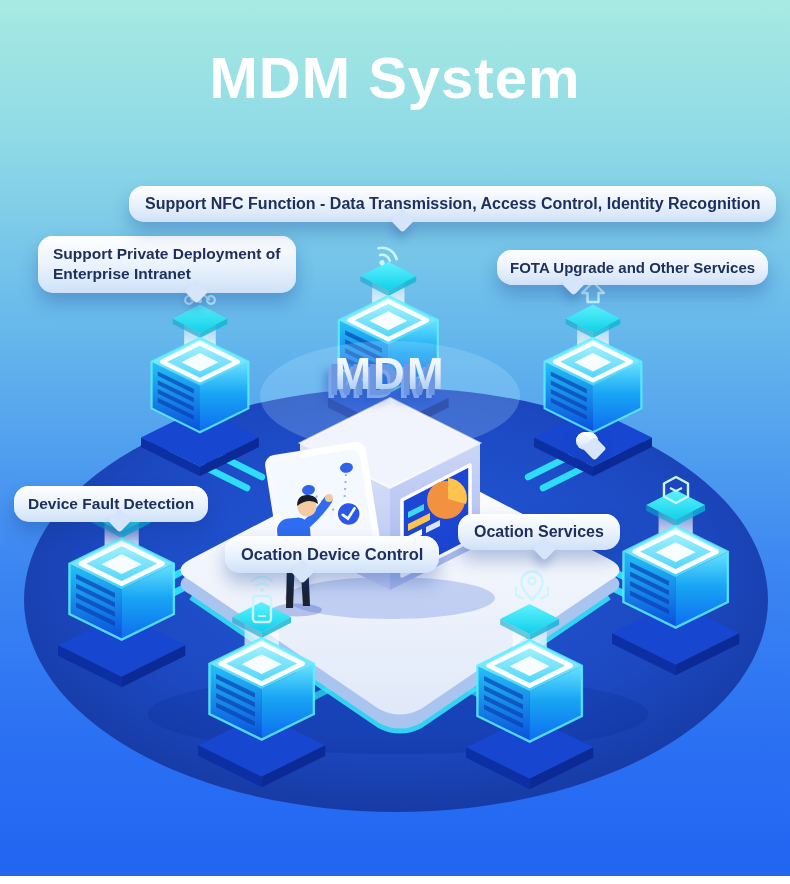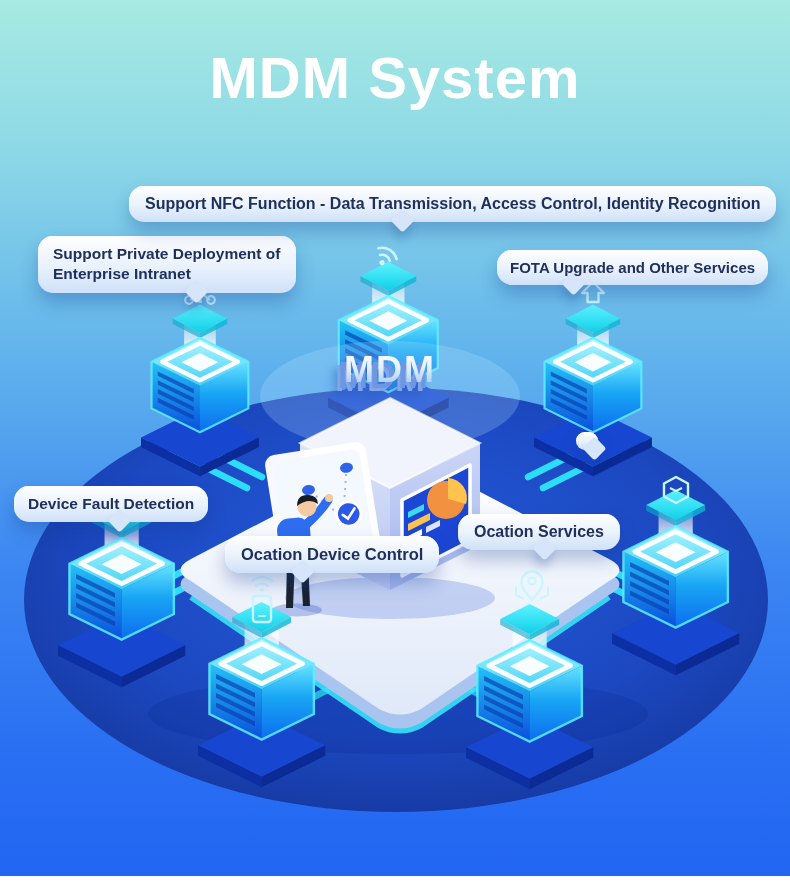--- a/index.html
+++ b/index.html
@@ -8,21 +8,21 @@
     position:relative;width:790px;height:876px;overflow:hidden;
     background:linear-gradient(180deg,#a7eae2 0%,#8fdae6 16%,#62b4ec 40%,#3b86f2 65%,#2a70f3 85%,#2165f1 100%);
   }
   .title{
     position:absolute;top:44px;left:0;width:100%;text-align:center;
     font-size:58px;font-weight:bold;color:#ffffff;letter-spacing:1px;margin:0;
   }
   .scene{position:absolute;left:0;top:0;width:790px;height:884px;}
   
   .mdm3d{position:absolute;left:288px;top:352px;width:204px;height:70px;text-align:center;
-    font-size:36px;font-weight:bold;letter-spacing:2px;line-height:1;pointer-events:none;}
+    font-size:44px;font-weight:bold;letter-spacing:2px;line-height:1;pointer-events:none;}
   .mdm-back{position:absolute;left:0;top:0;width:100%;color:#6d97e2;
     transform:translate(-6px,6px);text-shadow:-3px 3px 0 #7fa6e8,-6px 7px 10px rgba(30,80,180,.55);}
   .mdm-front{position:absolute;left:0;top:0;width:100%;
     background:linear-gradient(180deg,#ffffff 0%,#e3eefb 45%,#9cc3f2 100%);
     -webkit-background-clip:text;background-clip:text;color:transparent;}
   
   .callout{
     position:absolute;background:linear-gradient(180deg,#ffffff 0%,#e8f1fc 55%,#cfe1f8 100%);
     border-radius:15px;padding:9px 16px;color:#20305c;font-weight:600;
     box-shadow:0 10px 18px rgba(20,60,150,.30), inset 0 1px 0 #ffffff;

